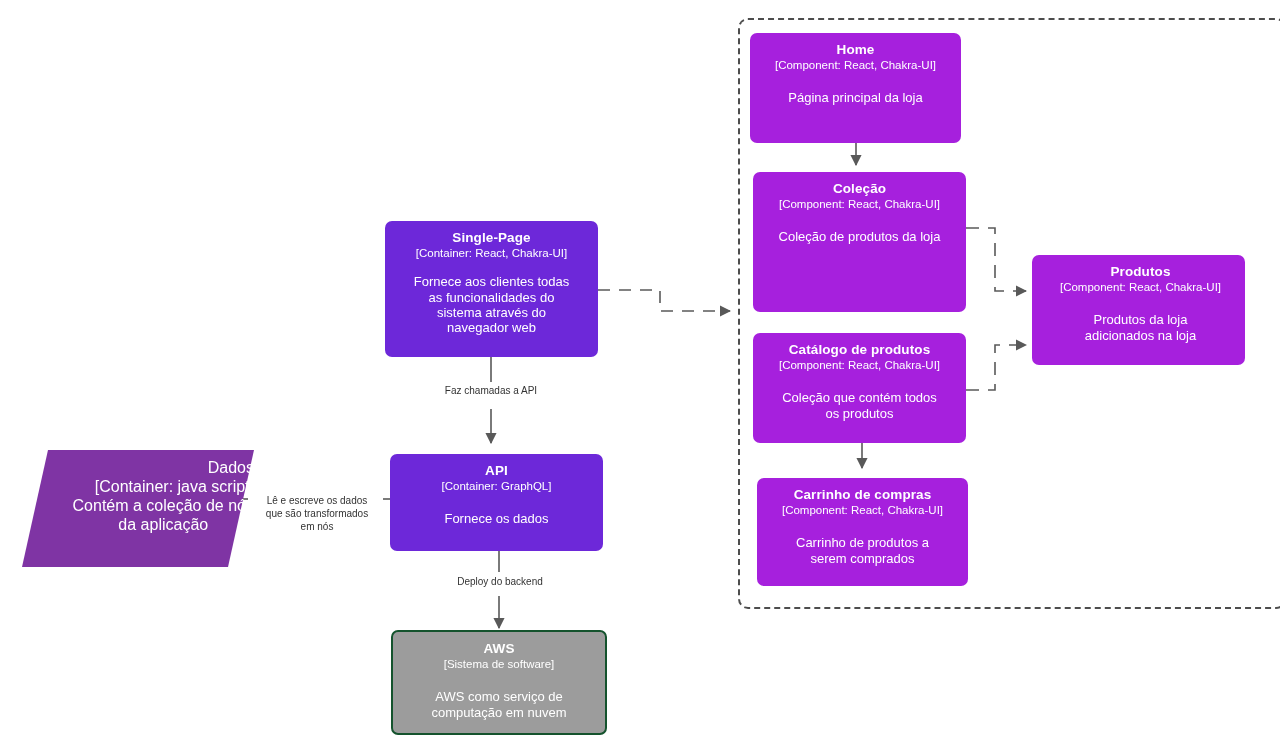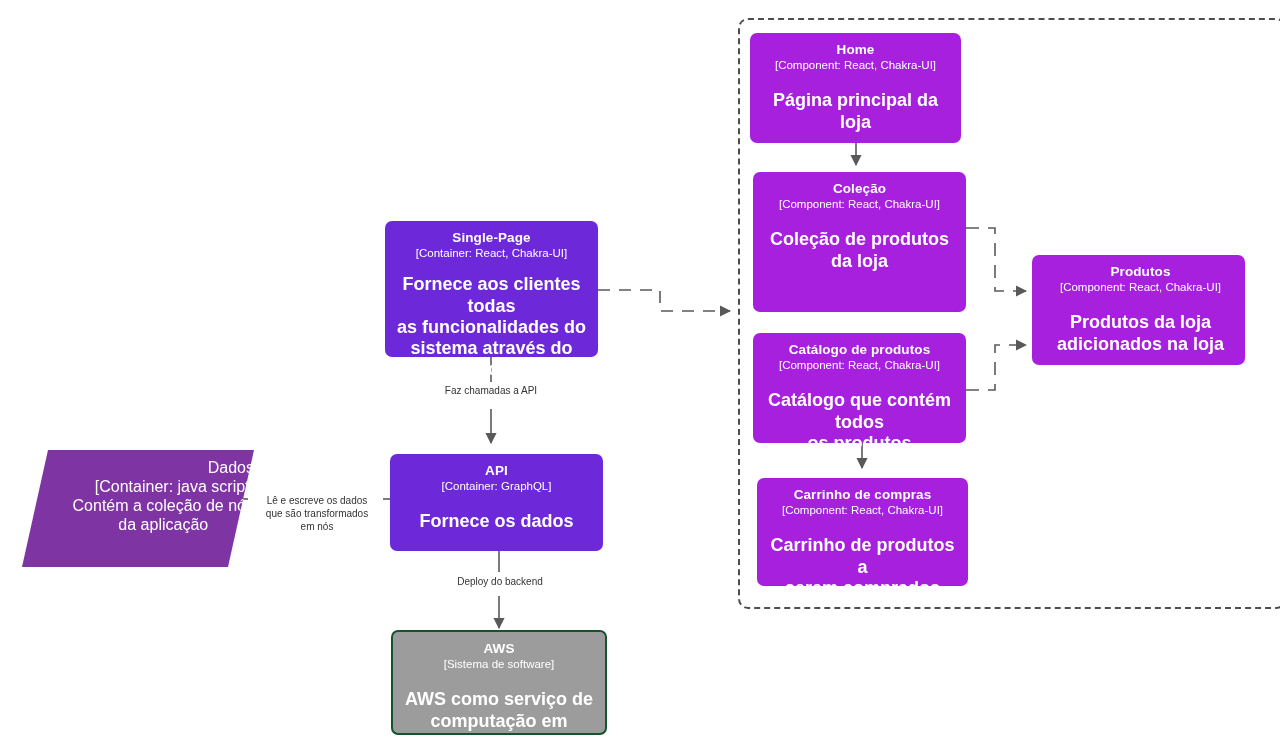--- a/index.html
+++ b/index.html
@@ -44,23 +44,23 @@
     font-weight: bold;
     font-size: 13.5px;
     letter-spacing: 0.1px;
   }
   .node .tech {
     font-size: 11.5px;
     margin-top: 1px;
     font-weight: normal;
   }
   .node .desc {
-    font-size: 18px;
+    font-size: 13px;
     margin-top: 18px;
-    font-weight: bold;
+    font-weight: normal;
   }
   .node.bright { background: #a620dd; }
   .node.muted  { background: #6d28d9; text-align: center; }
   .node.system {
     background: #9c9c9c;
     border: 2px solid #14532d;
   }
   .para-wrap {
     position: absolute;
   }
@@ -199,21 +199,21 @@
 
   <div class="node bright" style="left:753px; top:172px; width:213px; height:140px;">
     <div class="ttl">Coleção</div>
     <div class="tech">[Component: React, Chakra-UI]</div>
     <div class="desc" style="white-space:pre-line;">Coleção de produtos da loja</div>
   </div>
 
   <div class="node bright" style="left:753px; top:333px; width:213px; height:110px;">
     <div class="ttl">Catálogo de produtos</div>
     <div class="tech">[Component: React, Chakra-UI]</div>
-    <div class="desc" style="white-space:pre-line;">Catálogo que contém todos
+    <div class="desc" style="white-space:pre-line;">Coleção que contém todos
 os produtos</div>
   </div>
 
   <div class="node bright" style="left:757px; top:478px; width:211px; height:108px;">
     <div class="ttl">Carrinho de compras</div>
     <div class="tech">[Component: React, Chakra-UI]</div>
     <div class="desc" style="white-space:pre-line;text-align:center;">Carrinho de produtos a
 serem comprados</div>
   </div>
 

